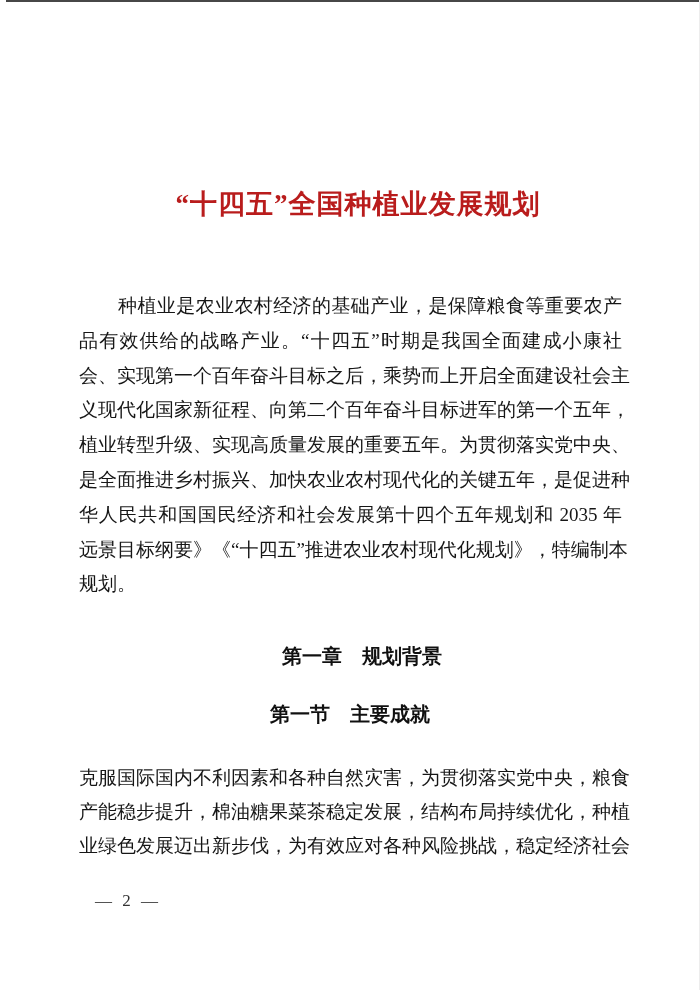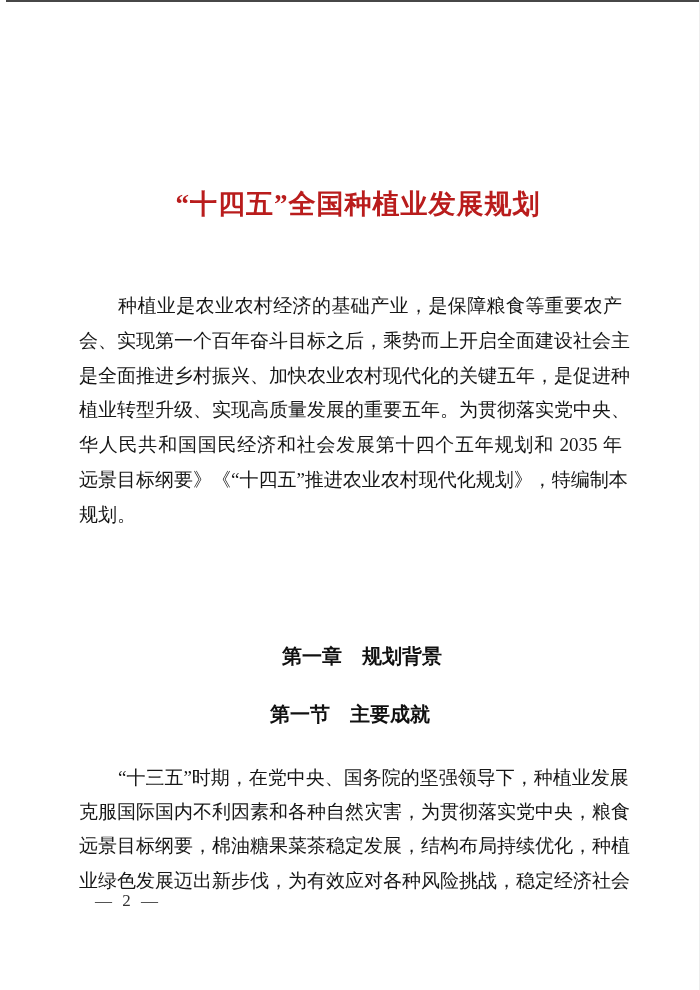--- a/index.html
+++ b/index.html
@@ -99,34 +99,35 @@
 
 <div class="page">
 
   <div class="scan-top-edge"></div>
   <div class="scan-right-edge"></div>
 
   <div class="doc-title">“十四五”全国种植业发展规划</div>
 
   <div class="para para-1">
     <div class="bodyline indent">种植业是农业农村经济的基础产业，是保障粮食等重要农产</div>
+    <div class="bodyline">品有效供给的战略产业。“十四五”时期是我国全面建成小康社</div>
     <div class="bodyline">会、实现第一个百年奋斗目标之后，乘势而上开启全面建设社会主</div>
+    <div class="bodyline">义现代化国家新征程、向第二个百年奋斗目标进军的第一个五年，</div>
+    <div class="bodyline">植业转型升级、实现高质量发展的重要五年。为贯彻落实党中央、</div>
     <div class="bodyline">是全面推进乡村振兴、加快农业农村现代化的关键五年，是促进种</div>
-    <div class="bodyline">植业转型升级、实现高质量发展的重要五年。为贯彻落实党中央、</div>
     <div class="bodyline">华人民共和国国民经济和社会发展第十四个五年规划和 2035 年</div>
     <div class="bodyline">远景目标纲要》《“十四五”推进农业农村现代化规划》，特编制本</div>
     <div class="bodyline para-end">规划。</div>
   </div>
 
   <div class="heading heading-chapter">第一章　规划背景</div>
 
   <div class="heading heading-section">第一节　主要成就</div>
 
   <div class="para para-2">
-    <div class="bodyline indent">“十三五”时期，在党中央、国务院的坚强领导下，种植业发展</div>
     <div class="bodyline">克服国际国内不利因素和各种自然灾害，为贯彻落实党中央，粮食</div>
-    <div class="bodyline">远景目标纲要，棉油糖果菜茶稳定发展，结构布局持续优化，种植</div>
+    <div class="bodyline">产能稳步提升，棉油糖果菜茶稳定发展，结构布局持续优化，种植</div>
     <div class="bodyline">业绿色发展迈出新步伐，为有效应对各种风险挑战，稳定经济社会</div>
   </div>
 
   <div class="page-number">— 2 —</div>
 
 </div>
 
 </body></html>

